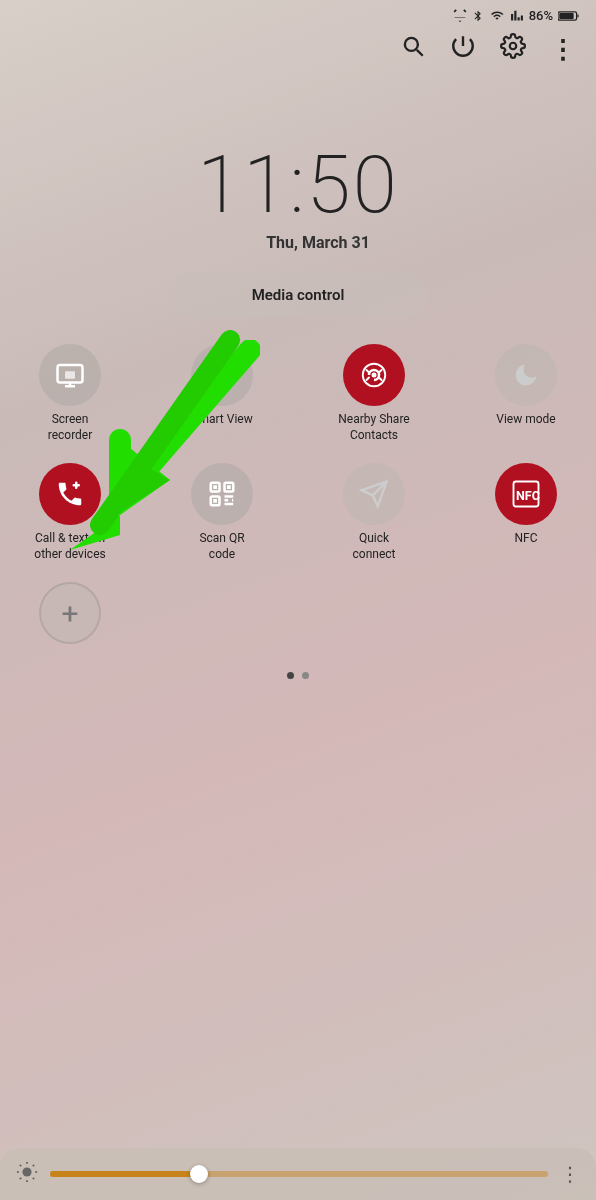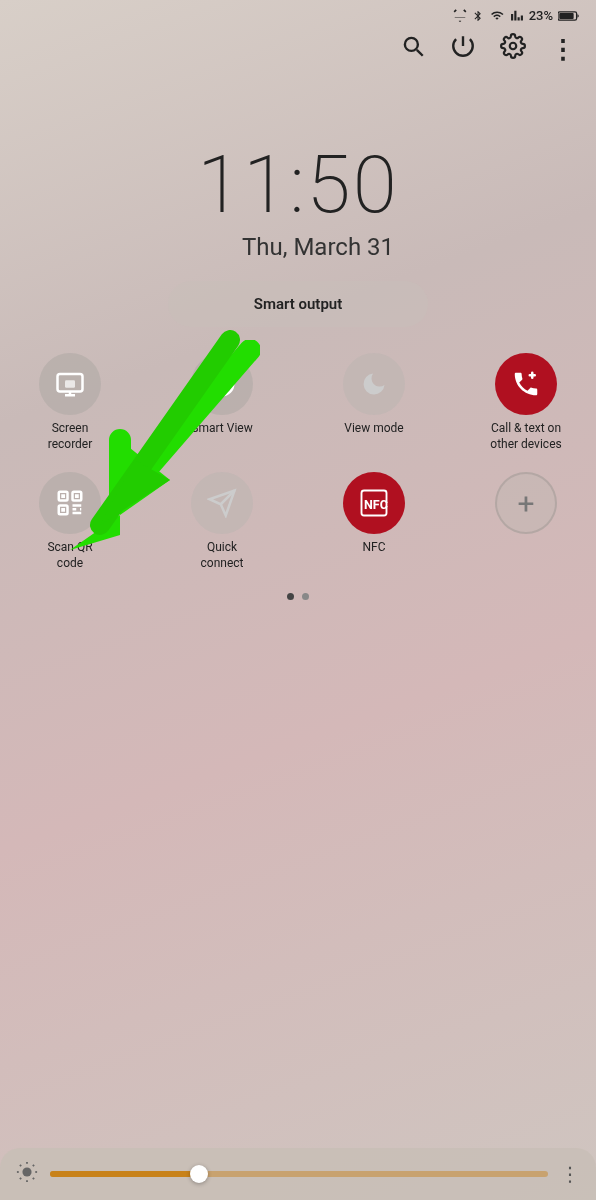--- a/index.html
+++ b/index.html
@@ -60,24 +60,24 @@
     .clock-time {
       font-size: 80px;
       font-weight: 200;
       color: #222;
       letter-spacing: 2px;
       line-height: 1;
       margin-top: 41px;
     }
 
     .clock-date {
-      font-size: 24px;
+      font-size: 16px;
       color: #333;
       margin-top: 8px;
-      font-weight: 400;
+      font-weight: 700;
       margin-left: 40px;
     }
 
     
     .arrow-annotation {
       position: absolute;
       top: 340px;
       left: 40px;
       width: 220px;
       height: 220px;
@@ -256,21 +256,21 @@
         <path d="M17.71 7.71L12 2h-1v7.59L6.41 5 5 6.41 10.59 12 5 17.59 6.41 19 11 14.41V22h1l5.71-5.71-4.3-4.29 4.3-4.29zM13 5.83l1.88 1.88L13 9.59V5.83zm1.88 10.46L13 18.17v-3.76l1.88 1.88z"></path>
       </svg>
 
     <svg width="16" height="13" viewBox="0 0 24 24" fill="currentColor">
         <path d="M1 9l2 2c5.07-5.07 13.93-5.07 19 0l2-2C16.93 2.93 7.08 2.93 1 9zm8 8l3 3 3-3c-1.65-1.66-4.34-1.66-6 0zm-4-4l2 2c2.76-2.76 7.24-2.76 10 0l2-2C15.14 9.14 8.87 9.14 5 13z"></path>
       </svg>
 
     <svg width="14" height="13" viewBox="0 0 24 24" fill="currentColor">
         <path d="M1 21h4V9H1v12zm6 0h4V3H7v18zm6 0h4v-6h-4v6zm6 0h4v-9h-4v9z"></path>
       </svg>
-    <span class="battery-text">23%</span>
+    <span class="battery-text">86%</span>
 
     <svg width="22" height="12" viewBox="0 0 26 12" fill="currentColor">
         <rect x="0" y="1" width="22" height="10" rx="2" ry="2" fill="none" stroke="currentColor" stroke-width="1.5"></rect>
         <rect x="1.5" y="2.5" width="17" height="7" rx="1" fill="currentColor"></rect>
         <path d="M23 4v4c1.1-.5 1.5-1 1.5-2S24.1 4.5 23 4z"></path>
       </svg>
   </div>
 </div>
 
 <div class="top-controls">
@@ -307,21 +307,21 @@
 </svg>
 
 <svg style="position:absolute; top:330px; left:30px; width:230px; height:230px; pointer-events:none; z-index:10;" viewBox="0 0 230 230">
 
   <line x1="200" y1="10" x2="70" y2="195" stroke="#22cc00" stroke-width="20" stroke-linecap="round"></line>
 
   <polygon points="70,195 140,150 105,130" fill="#22cc00"></polygon>
 </svg>
 
 <div class="quick-buttons-row">
-  <div class="quick-btn">Smart output</div>
+  <div class="quick-btn">Media control</div>
 </div>
 
 <div class="quick-tiles">
 
   <div class="tile">
     <div class="tile-icon grey">
       <svg width="30" height="30" viewBox="0 0 24 24" fill="white">
           <rect x="2" y="4" width="20" height="14" rx="2" stroke="white" stroke-width="2" fill="none"></rect>
           <rect x="8" y="9" width="8" height="6" rx="1" fill="white" opacity="0.7"></rect>
           <path d="M8 21h8M12 18v3" stroke="white" stroke-width="2"></path>
@@ -334,20 +334,31 @@
     <div class="tile-icon grey">
       <svg width="30" height="30" viewBox="0 0 24 24" fill="white">
           <circle cx="12" cy="12" r="9" stroke="white" stroke-width="2" fill="none"></circle>
           <path d="M12 8v8M8 12l4-4 4 4" stroke="white" stroke-width="2" stroke-linecap="round"></path>
           <circle cx="12" cy="16" r="2" fill="white"></circle>
         </svg>
     </div>
     <div class="tile-label">Smart View</div>
   </div>
 
+  <div class="tile">
+    <div class="tile-icon red">
+      <svg width="30" height="30" viewBox="0 0 24 24" fill="white">
+          <path d="M12 3C7 3 3 7 3 12s4 9 9 9 9-4 9-9-4-9-9-9z" fill="none" stroke="white" stroke-width="1.5"></path>
+          <path d="M8 12c0-2.21 1.79-4 4-4s4 1.79 4 4-1.79 4-4 4" fill="none" stroke="white" stroke-width="2"></path>
+          <path d="M6 8l2 2M6 16l2-2M18 8l-2 2M18 16l-2-2" stroke="white" stroke-width="1.5" stroke-linecap="round"></path>
+          <circle cx="12" cy="12" r="2" fill="white"></circle>
+        </svg>
+    </div>
+    <div class="tile-label">Nearby Share<br>Contacts</div>
+  </div>
 
   <div class="tile">
     <div class="tile-icon light-grey">
       <svg width="28" height="28" viewBox="0 0 24 24" fill="#ccc">
           <path d="M21 12.79A9 9 0 1 1 11.21 3a7 7 0 0 0 9.79 9.79z"></path>
         </svg>
     </div>
     <div class="tile-label">View mode</div>
   </div>
 

